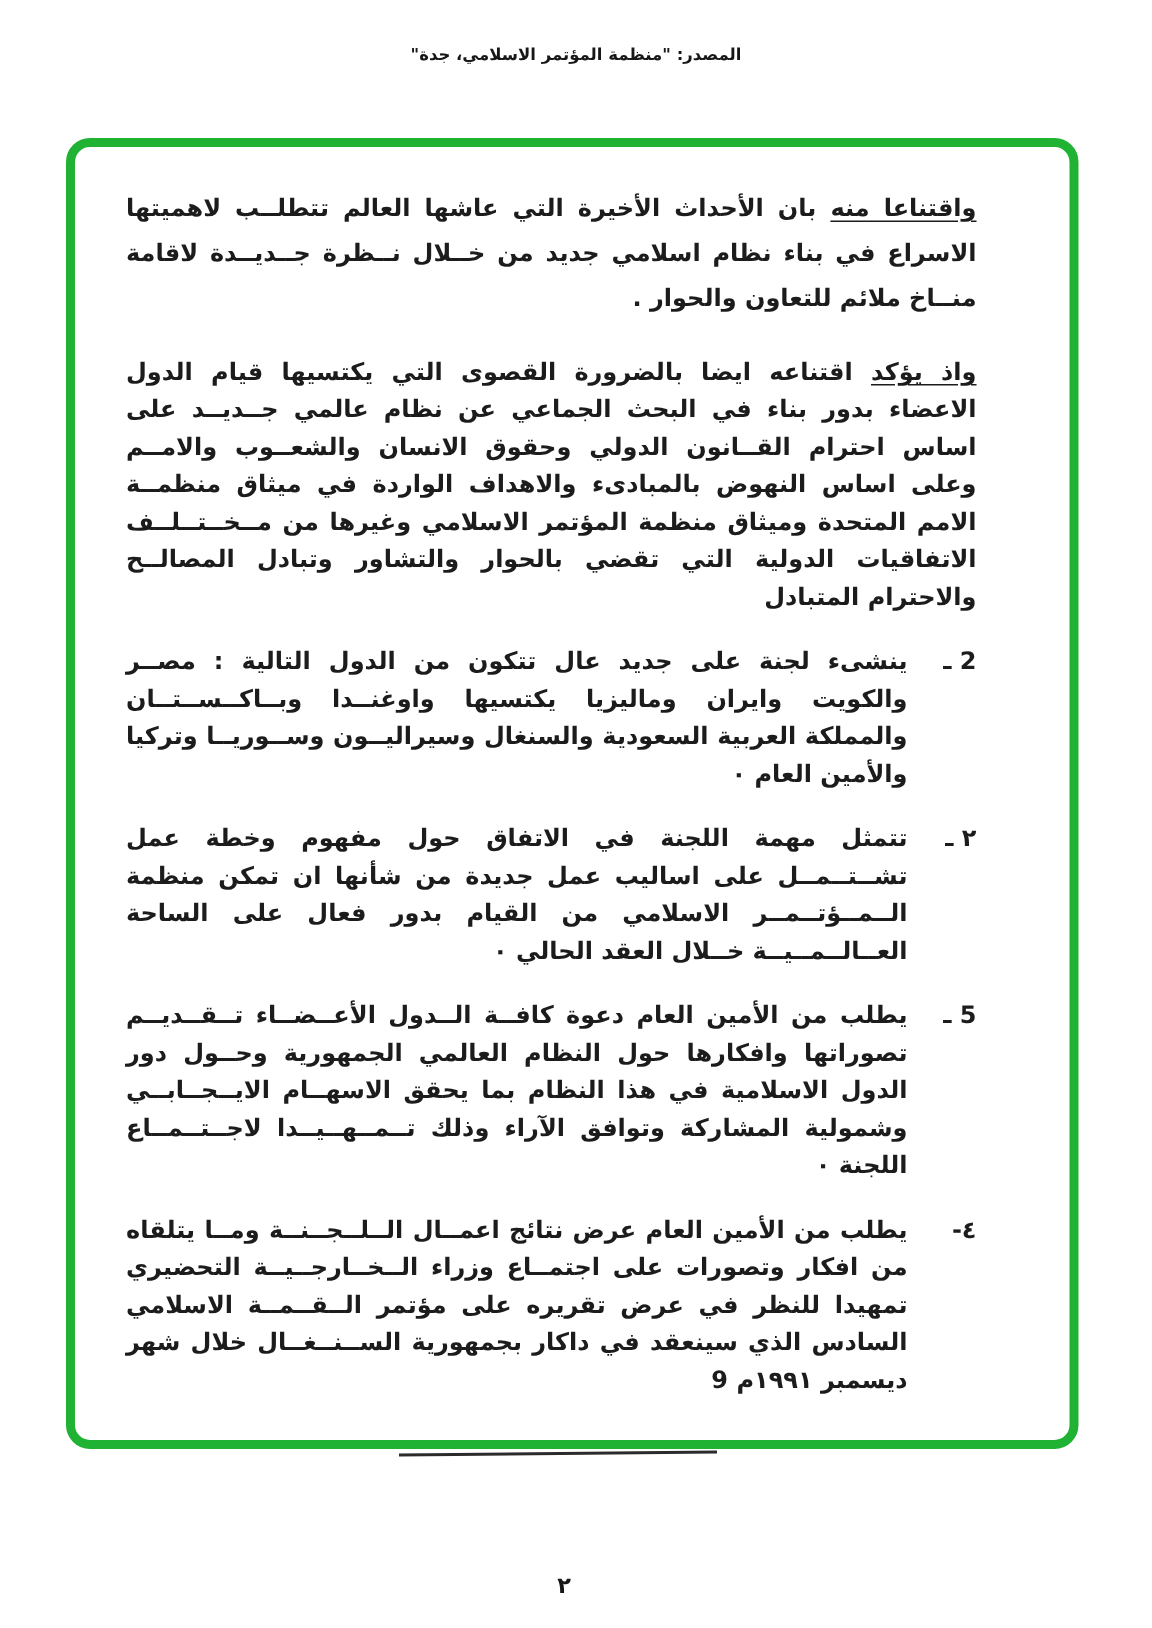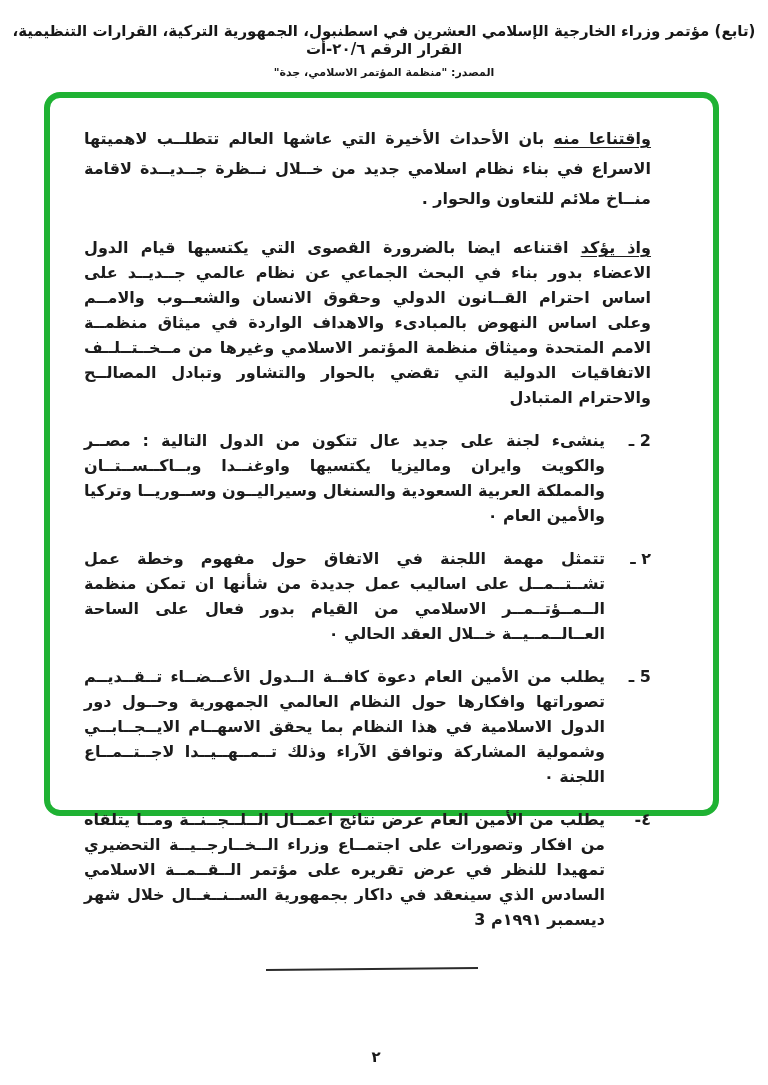--- a/index.html
+++ b/index.html
@@ -4,21 +4,21 @@
 <style>
   html,body{margin:0;padding:0}
   body{
     width:768px;height:1085px;position:relative;background:#ffffff;
     font-family:"DejaVu Sans",sans-serif;color:#171717;overflow:hidden;
   }
   .header{position:absolute;top:22px;left:0;right:0;text-align:center;direction:rtl}
   .h1{font-size:15px;font-weight:bold;padding:0 12px;letter-spacing:-0.2px}
   .h2{font-size:11px;font-weight:bold;margin-top:8px}
   .green-box{
-    position:absolute;left:44px;top:92px;width:675px;height:724px;
+    position:absolute;left:44px;top:92px;width:675px;height:874px;
     border:6px solid #1fb233;border-radius:16px;box-sizing:border-box;background:#fff;
   }
   .content{
     direction:rtl;text-align:justify;
     padding:26px 62px 0 34px;
     font-size:16px;font-weight:bold;color:#1c1c1c;
   }
   .doc-block{margin:0 0 18px 0;line-height:25px}
   .doc-block:first-child{line-height:30px;margin-bottom:21px}
   p.doc-block{margin-top:0}
@@ -35,21 +35,20 @@
     position:absolute;top:1048px;left:0;right:16px;text-align:center;
     font-size:15px;font-weight:bold;direction:rtl;
   }
 </style>
 </head>
 <body>
 
 <div class="page">
 
   <header class="header">
-    <div class="h1">(تابع) مؤتمر وزراء الخارجية الإسلامي العشرين في اسطنبول، الجمهورية التركية، القرارات التنظيمية، القرار الرقم ٢٠/٦-أت</div>
     <div class="h2">المصدر: "منظمة المؤتمر الاسلامي، جدة"</div>
   </header>
 
   <div class="green-box">
     <div class="content" id="doc-content">
         <p class="doc-block para"><span class="u">واقتناعا منه</span><span> بان الأحداث الأخيرة التي عاشها العالم تتطلــب لاهميتها الاسراع في بناء نظام اسلامي جديد من خــلال نــظرة جــديــدة لاقامة منــاخ ملائم للتعاون والحوار .</span></p>
         <p class="doc-block para"><span class="u">واذ يؤكد</span><span> اقتناعه ايضا بالضرورة القصوى التي يكتسيها قيام الدول الاعضاء بدور بناء في البحث الجماعي عن نظام عالمي جــديــد على اساس احترام القــانون الدولي وحقوق الانسان والشعــوب والامــم وعلى اساس النهوض بالمبادىء والاهداف الواردة في ميثاق منظمــة </span><span class="i">الامم المتحدة وميثاق منظمة المؤتمر الاسلامي وغيرها</span><span> من مــخــتــلــف الاتفاقيات الدولية التي تقضي بالحوار والتشاور وتبادل المصالــح والاحترام المتبادل</span></p>
         <div class="doc-block item">
           <span class="item-num">2 ـ</span>
           <div class="item-text"><span>ينشىء لجنة على جديد عال تتكون من الدول التالية : مصــر والكويت وايران </span><span class="i">وماليزيا يكتسيها واوغنــدا</span><span> وبــاكــســتــان والمملكة العربية السعودية والسنغال وسيراليــون وســوريــا وتركيا والأمين العام ٠</span></div>
@@ -57,21 +56,21 @@
         <div class="doc-block item">
           <span class="item-num">٢ ـ</span>
           <div class="item-text"><span>تتمثل مهمة اللجنة في الاتفاق حول مفهوم وخطة عمل تشــتــمــل على </span><span class="i">اساليب عمل جديدة من شأنها</span><span> ان تمكن منظمة الــمــؤتــمــر الاسلامي من القيام بدور فعال على الساحة العــالــمــيــة خــلال العقد الحالي ٠</span></div>
         </div>
         <div class="doc-block item">
           <span class="item-num">5 ـ</span>
           <div class="item-text"><span>يطلب من الأمين العام دعوة كافــة الــدول الأعــضــاء تــقــديــم تصوراتها </span><span class="i">وافكارها حول النظام العالمي الجمهورية وحــول</span><span> دور الدول الاسلامية في هذا النظام بما يحقق الاسهــام الايــجــابــي وشمولية المشاركة وتوافق الآراء وذلك تــمــهــيــدا لاجــتــمــاع اللجنة ٠</span></div>
         </div>
         <div class="doc-block item">
           <span class="item-num">٤-</span>
-          <div class="item-text"><span>يطلب من الأمين العام عرض نتائج اعمــال الــلــجــنــة ومــا يتلقاه من افكار وتصورات على اجتمــاع وزراء الــخــارجــيــة التحضيري تمهيدا للنظر في عرض تقريره على مؤتمر الــقــمــة الاسلامي السادس الذي سينعقد في داكار بجمهورية الســنــغــال خلال شهر ديسمبر ١٩٩١م 3</span></div>
+          <div class="item-text"><span>يطلب من الأمين العام عرض نتائج اعمــال الــلــجــنــة ومــا يتلقاه من افكار وتصورات على اجتمــاع وزراء الــخــارجــيــة التحضيري تمهيدا للنظر في عرض تقريره على مؤتمر الــقــمــة الاسلامي السادس الذي سينعقد في داكار بجمهورية الســنــغــال خلال شهر ديسمبر ١٩٩١م 9</span></div>
         </div>
       </div>
     <hr class="divider">
   </div>
 
   <div class="page-num">٢</div>
 
 </div>
 
 </body></html>

